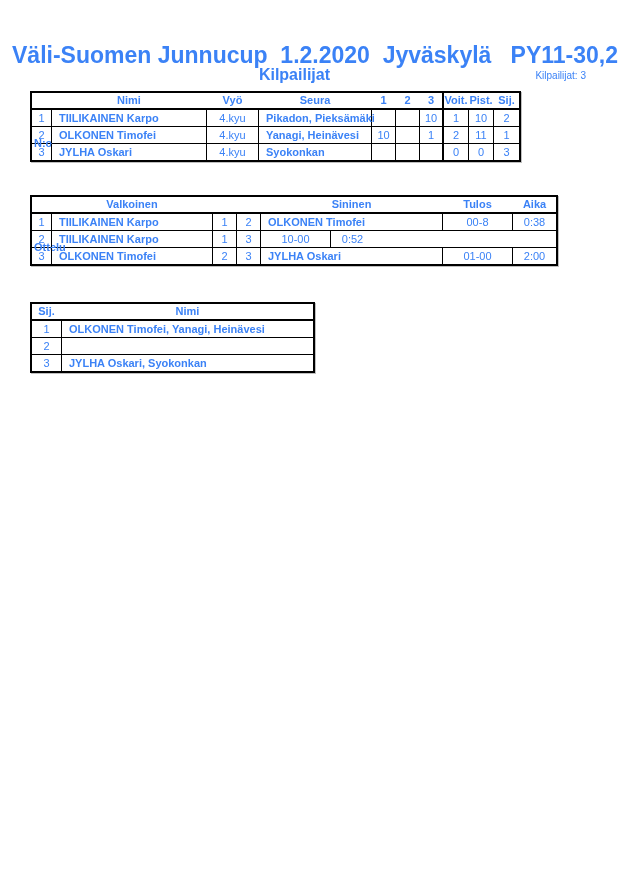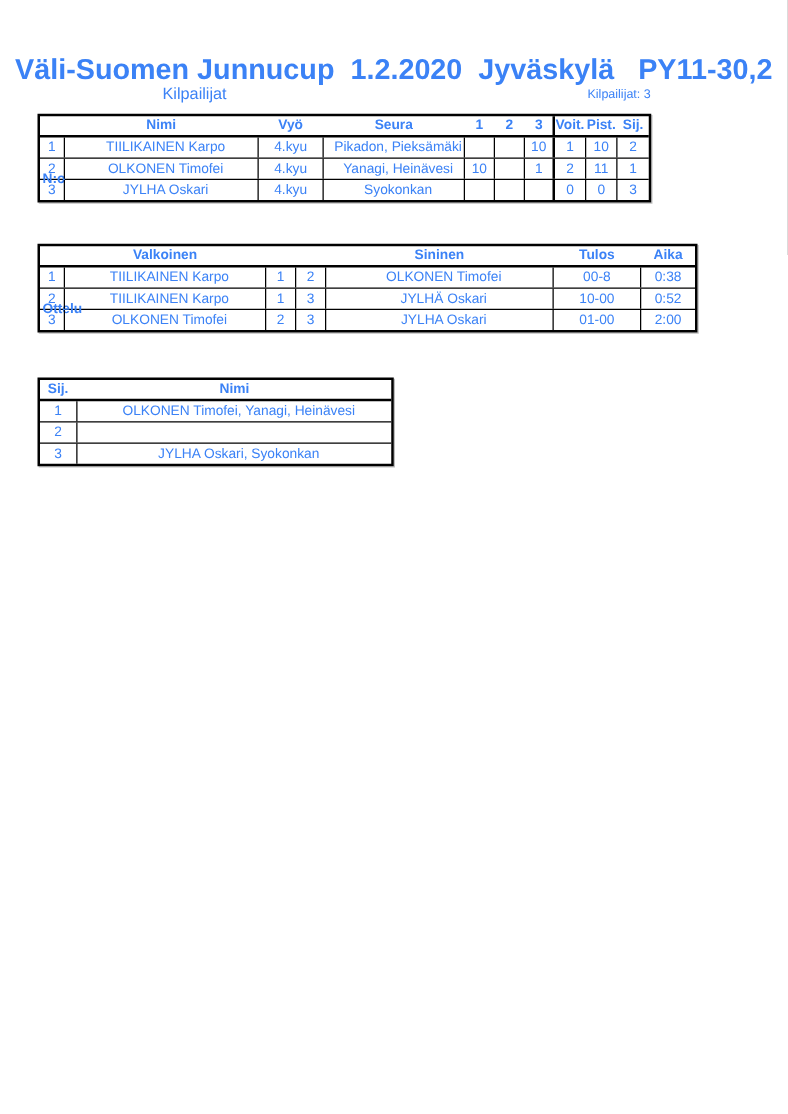--- a/index.html
+++ b/index.html
@@ -15,29 +15,29 @@
   .title {
     position:absolute; top:42px; left:0; right:0;
     text-align:center;
     font-size:23px; font-weight:bold; line-height:26px;
     white-space:pre;
     letter-spacing:0px;
   }
   .section-heading {
     position:absolute;
     width:200px;
-    text-align:left;
-    font-size:13px; font-weight:normal; line-height:13px;
+    text-align:right;
+    font-size:16px; font-weight:bold; line-height:13px;
   }
   .heading-kilpailijat { top:68px; left:130px; }
   .heading-ottelut    { top:177px; left:172px;margin-top:20px; }
   .heading-tulokset   { top:282px; left:71px; }
   .competitor-count {
     position:absolute; top:70px; left:470px; width:116px;
-    font-size:10px; line-height:12px;
+    text-align:right; font-size:10px; line-height:12px;
   }
   .tbl {
     position:absolute;
     border:2px solid #000;
     background:#fff;
     box-sizing:border-box;
     box-shadow:1px 1px 0 rgba(0,0,0,0.25);
   }
   .t1 { left:30px; top:91px;  width:491px; }
   .t2 { left:30px; top:195px; width:528px; }
@@ -48,21 +48,21 @@
   .tbody .row + .row { border-top:1px solid #000; }
   .cell {
     box-sizing:border-box;
     white-space:nowrap; overflow:visible;
     text-align:center;
     border-right:1px solid #000;
     flex:0 0 auto;
   }
   .hrow .cell { border-right:1px solid transparent; }
   .cell.last { border-right:none !important; }
-  .cell.name { text-align:center; padding-left:7px; }
+  .cell.name { text-align:left; padding-left:7px;font-weight:bold; }
   .cell.hleft { text-align:left; padding-left:2px;margin-top:43px; }
   .cell.thick { border-right:2px solid #000 !important; }
   
   .c-no{width:20px}.c-nimi{width:155px}.c-vyo{width:52px}.c-seura{width:113px}
   .c-s1{width:24px}.c-s2{width:24px}.c-s3{width:24px}
   .c-voit{width:25px}.c-pist{width:25px}.c-sij{width:25px}
   
   .c-ono{width:20px}.c-valk{width:161px}.c-wn{width:24px}.c-bn{width:24px}
   .c-sin{width:182px}.c-tulos{width:70px}.c-aika{width:43px}
   
@@ -152,21 +152,20 @@
         <div class="cell c-bn">2</div>
         <div class="cell c-sin name">OLKONEN Timofei</div>
         <div class="cell c-tulos">00-8</div>
         <div class="cell c-aika last">0:38</div>
       </div>
       <div class="row">
         <div class="cell c-ono">2</div>
         <div class="cell c-valk name">TIILIKAINEN Karpo</div>
         <div class="cell c-wn">1</div>
         <div class="cell c-bn">3</div>
-        <div class="cell c-sin name">JYLHÄ Oskari</div>
         <div class="cell c-tulos">10-00</div>
         <div class="cell c-aika last">0:52</div>
       </div>
       <div class="row">
         <div class="cell c-ono">3</div>
         <div class="cell c-valk name">OLKONEN Timofei</div>
         <div class="cell c-wn">2</div>
         <div class="cell c-bn">3</div>
         <div class="cell c-sin name">JYLHA Oskari</div>
         <div class="cell c-tulos">01-00</div>

